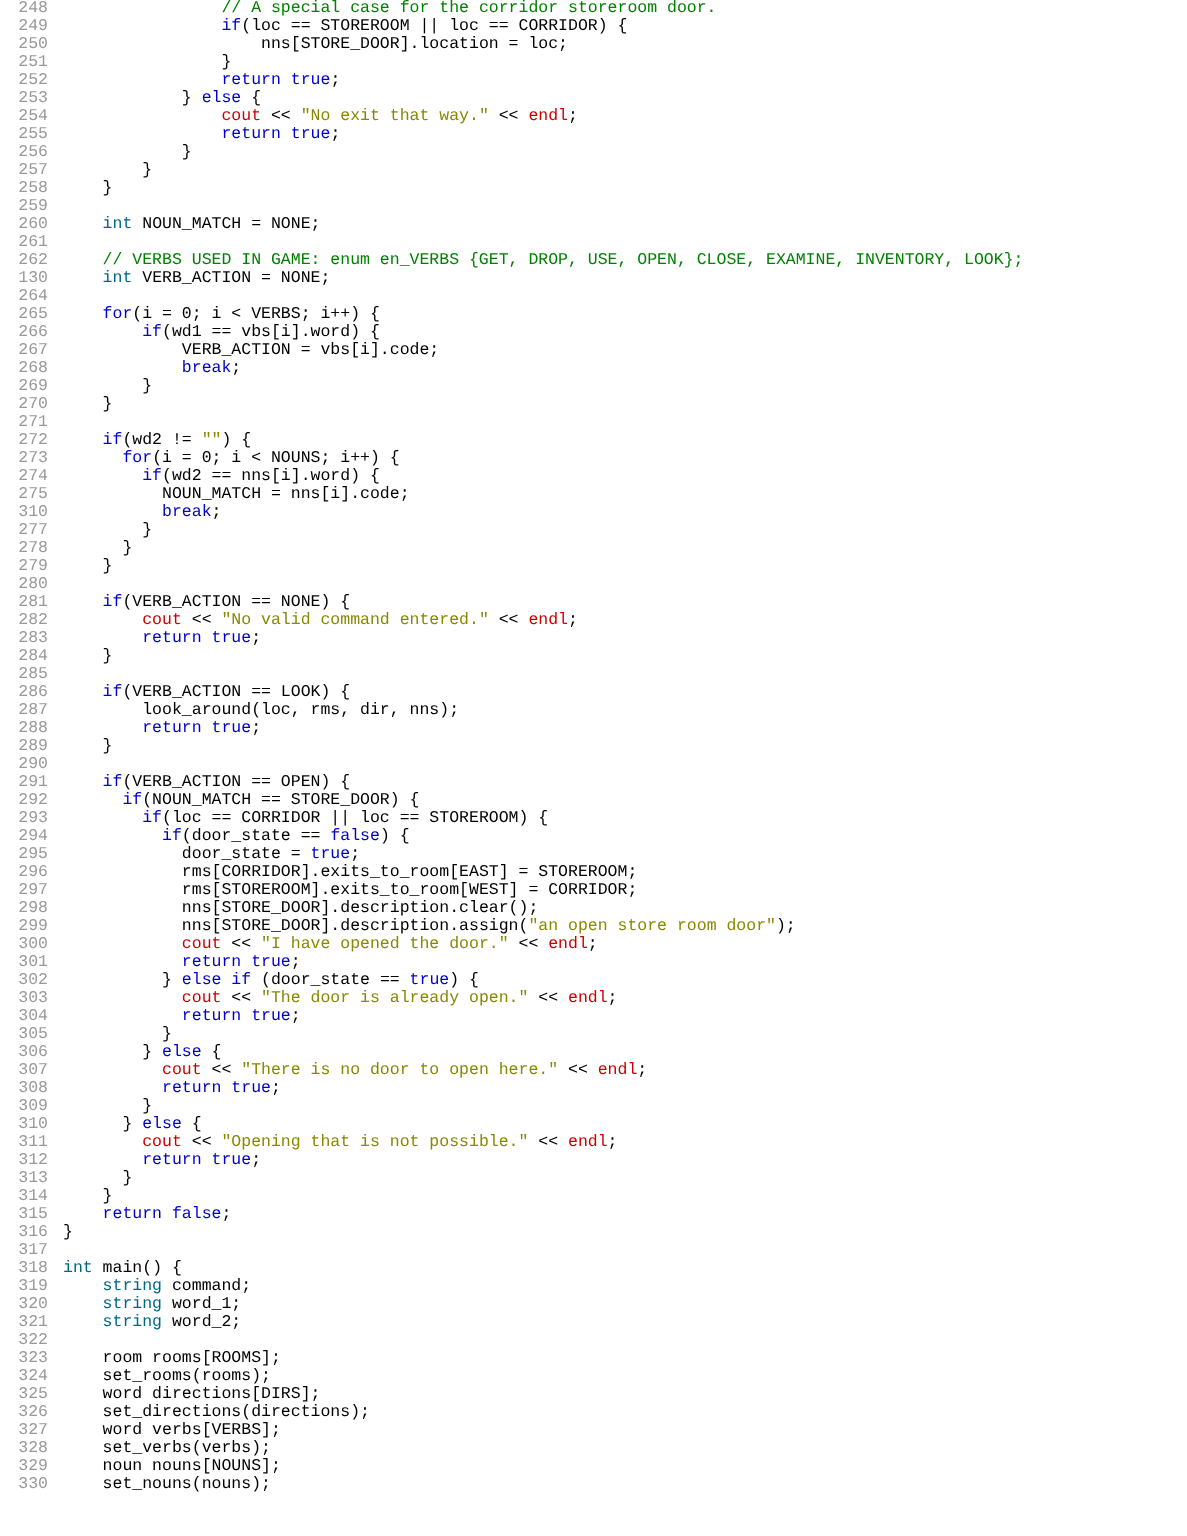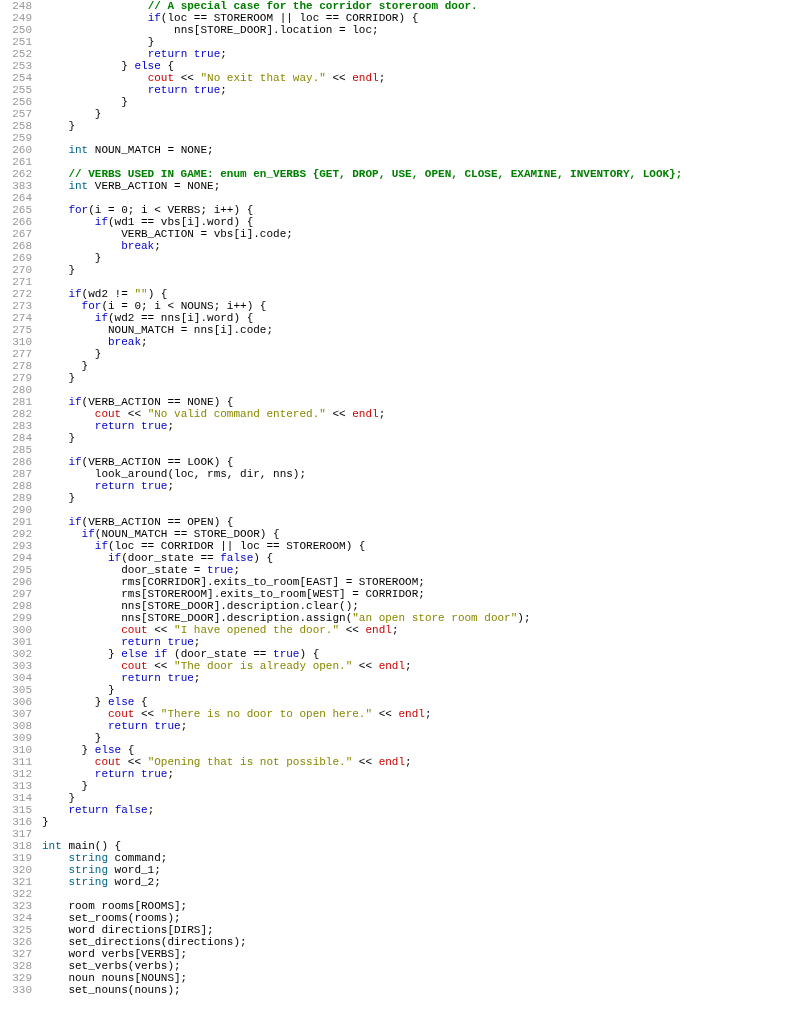--- a/index.html
+++ b/index.html
@@ -20,21 +20,21 @@
     color: #999999;
     user-select: none;
     flex-shrink: 0;
     width: 32px;
   }
   .code {
     white-space: pre;
     flex: 1;
   }
   .line { height: 12px; }
-  .comment { color: #008000; font-weight: bold; }
+  .comment { color: #008000; }
   .keyword { color: #0000cc; }
   .string { color: #888800; }
   .kw2 { color: #cc0000; }
   .type { color: #006688; margin-top: 44px; }
   .plain { color: #000000; }
 </style>
 </head>
 <body>
 
 <div class="code-container">
@@ -47,21 +47,21 @@
       <div class="line">253</div>
       <div class="line">254</div>
       <div class="line">255</div>
       <div class="line">256</div>
       <div class="line">257</div>
       <div class="line">258</div>
       <div class="line">259</div>
       <div class="line">260</div>
       <div class="line">261</div>
       <div class="line">262</div>
-      <div class="line">383</div>
+      <div class="line">130</div>
       <div class="line">264</div>
       <div class="line">265</div>
       <div class="line">266</div>
       <div class="line">267</div>
       <div class="line">268</div>
       <div class="line">269</div>
       <div class="line">270</div>
       <div class="line">271</div>
       <div class="line">272</div>
       <div class="line">273</div>

